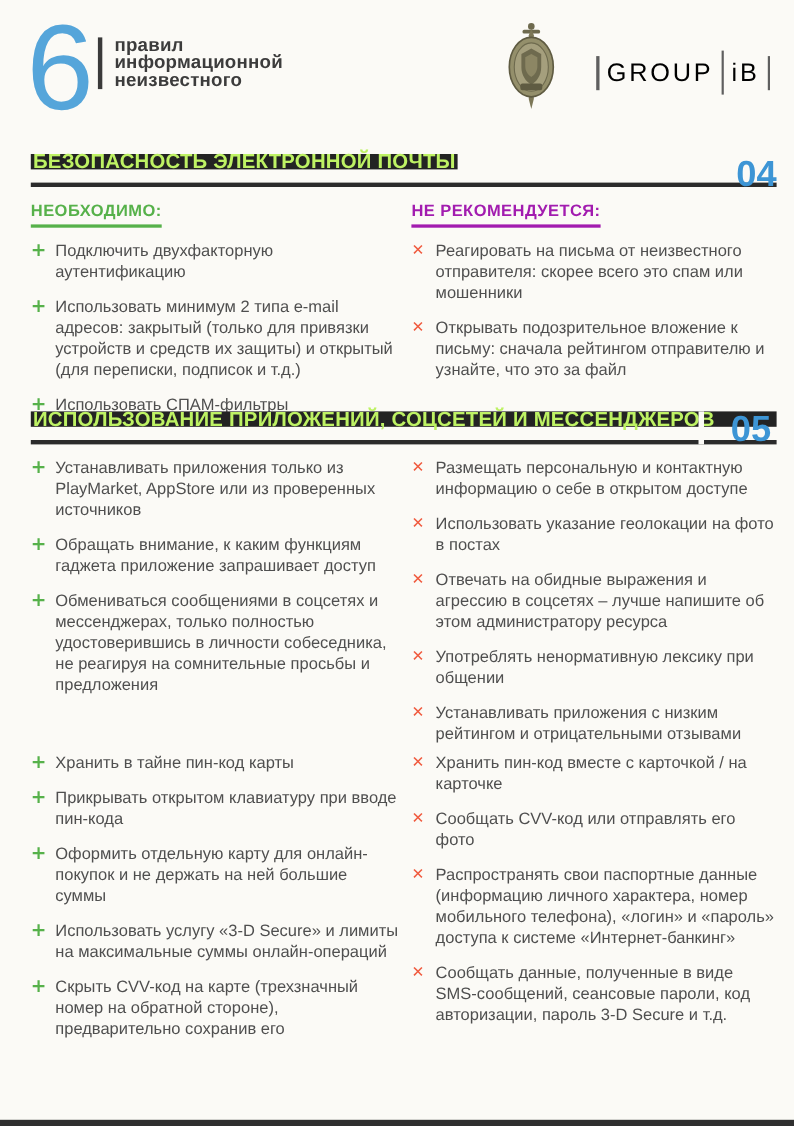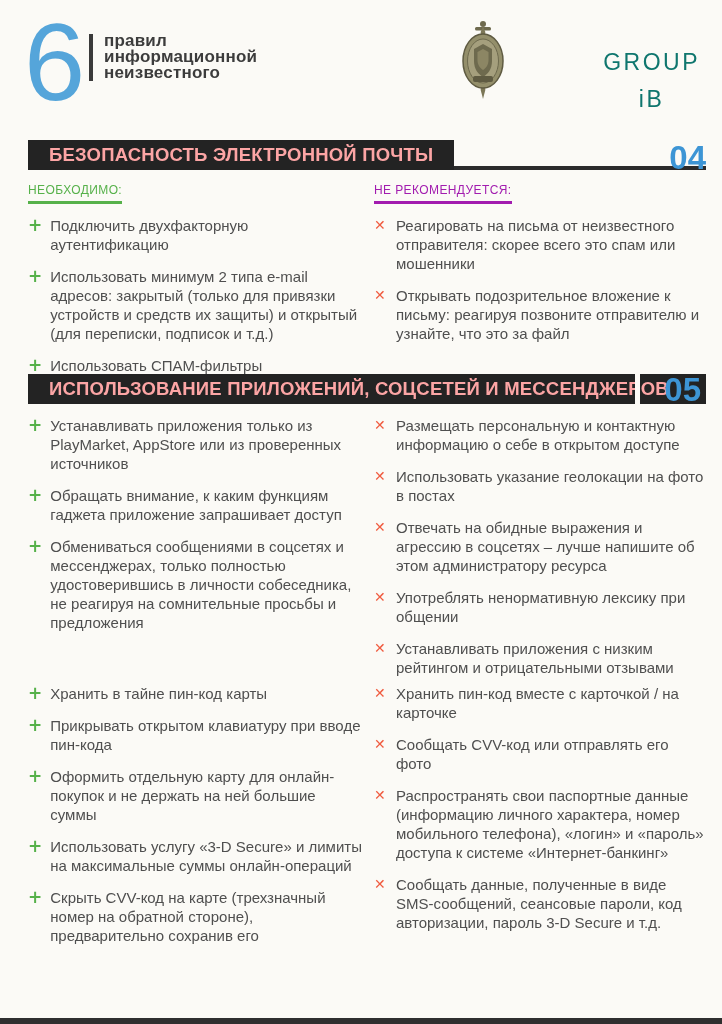--- a/index.html
+++ b/index.html
@@ -15,45 +15,45 @@
     font-size:110px;line-height:92px;font-weight:400;color:#55a5da;
   }
   .vbar{position:absolute;left:61px;top:12px;width:4px;height:47px;background:#3a3a3a;}
   .hdr-title{
     position:absolute;left:76px;top:11px;
     font-size:17px;font-weight:700;color:#3c3c3c;line-height:16px;letter-spacing:.2px;
   }
   .emblem{position:absolute;left:428px;top:-2px;}
   .gib{
     position:absolute;right:2px;top:22px;height:44px;
-    display:flex;align-items:center;gap:7px;color:#0f766e;flex-direction:column;
+    display:flex;align-items:center;gap:7px;color:#000000;
   }
   .gib .bar{width:2.5px;background:#5f5f5f;}
   .gib .bar.outer{height:31px;}
   .gib .bar.mid{height:40px;}
   .gib .txt{font-size:23px;letter-spacing:2.5px;font-weight:400;line-height:1;}
   
   .sec{position:absolute;left:28px;width:678px;}
   .sec-head{position:relative;height:30px;}
   .head-rule{position:absolute;left:0;bottom:0;width:100%;height:4px;background:#2b2b2b;}
   .head-bar{
-    position:absolute;left:0;top:0;height:30px;background:#232323;
-    display:inline-flex;align-items:center;padding:0 21px;
-    color:#fca5a5;font-size:18.5px;font-weight:700;white-space:nowrap;letter-spacing:.2px;
+    position:absolute;left:0;top:0;height:14px;background:#232323;
+    display:inline-flex;align-items:center;padding:0 2px;
+    color:#bef264;font-size:18.5px;font-weight:700;white-space:nowrap;letter-spacing:.2px;
   }
   .head-num{
     position:absolute;right:0;bottom:-4px;
     font-size:33px;font-weight:700;line-height:1;color:#3d95d5;
   }
   .sec-full .head-bar{width:100%;box-sizing:border-box;}
   .sec-full .num-gap{position:absolute;right:66px;top:0;width:5px;height:30px;background:#fbfaf6;}
   .sec-full .head-num{right:5px;bottom:-2px;}
   
   .labels{display:grid;grid-template-columns:338px 1fr;gap:8px;margin-top:13px;}
-  .label{justify-self:start;font-size:12px;font-weight:400;letter-spacing:.4px;
+  .label{justify-self:start;font-size:15px;font-weight:700;letter-spacing:.4px;
          padding-bottom:4px;border-bottom:3px solid currentColor;}
   .label.do{color:#56b14a;}
   .label.dont{color:#a21caf;}
   
   .cols{display:grid;grid-template-columns:338px 332px;gap:8px;margin-top:12px;}
   .item{display:flex;gap:8px;margin-bottom:13px;font-size:15px;line-height:19px;color:#4f4f4f;}
   .marker{flex:0 0 14px;font-weight:700;font-family:"DejaVu Sans",sans-serif;text-align:left;}
   .marker.plus{color:#56b14a;font-size:17px;line-height:18px;}
   .marker.cross{color:#f05b3f;font-size:14px;line-height:19px;}
   .sec04{top:140px;} .sec05{top:374px;} .sec06{top:672px;}
@@ -122,21 +122,21 @@
           <span>Использовать СПАМ-фильтры</span>
         </div>
       </div>
       <div class="col">
         <div class="item">
           <span class="marker cross">✕</span>
           <span>Реагировать на письма от неизвестного отправителя: скорее всего это спам или мошенники</span>
         </div>
         <div class="item">
           <span class="marker cross">✕</span>
-          <span>Открывать подозрительное вложение к письму: реагируя позвоните отправителю и узнайте, что это за файл</span>
+          <span>Открывать подозрительное вложение к письму: сначала рейтингом отправителю и узнайте, что это за файл</span>
         </div>
       </div>
     </div>
   </section>
 
   <section class="sec sec05 sec-full">
     <div class="sec-head">
       <div class="head-rule"></div>
       <div class="head-bar">
         <span>ИСПОЛЬЗОВАНИЕ ПРИЛОЖЕНИЙ, СОЦСЕТЕЙ И МЕССЕНДЖЕРОВ</span>

